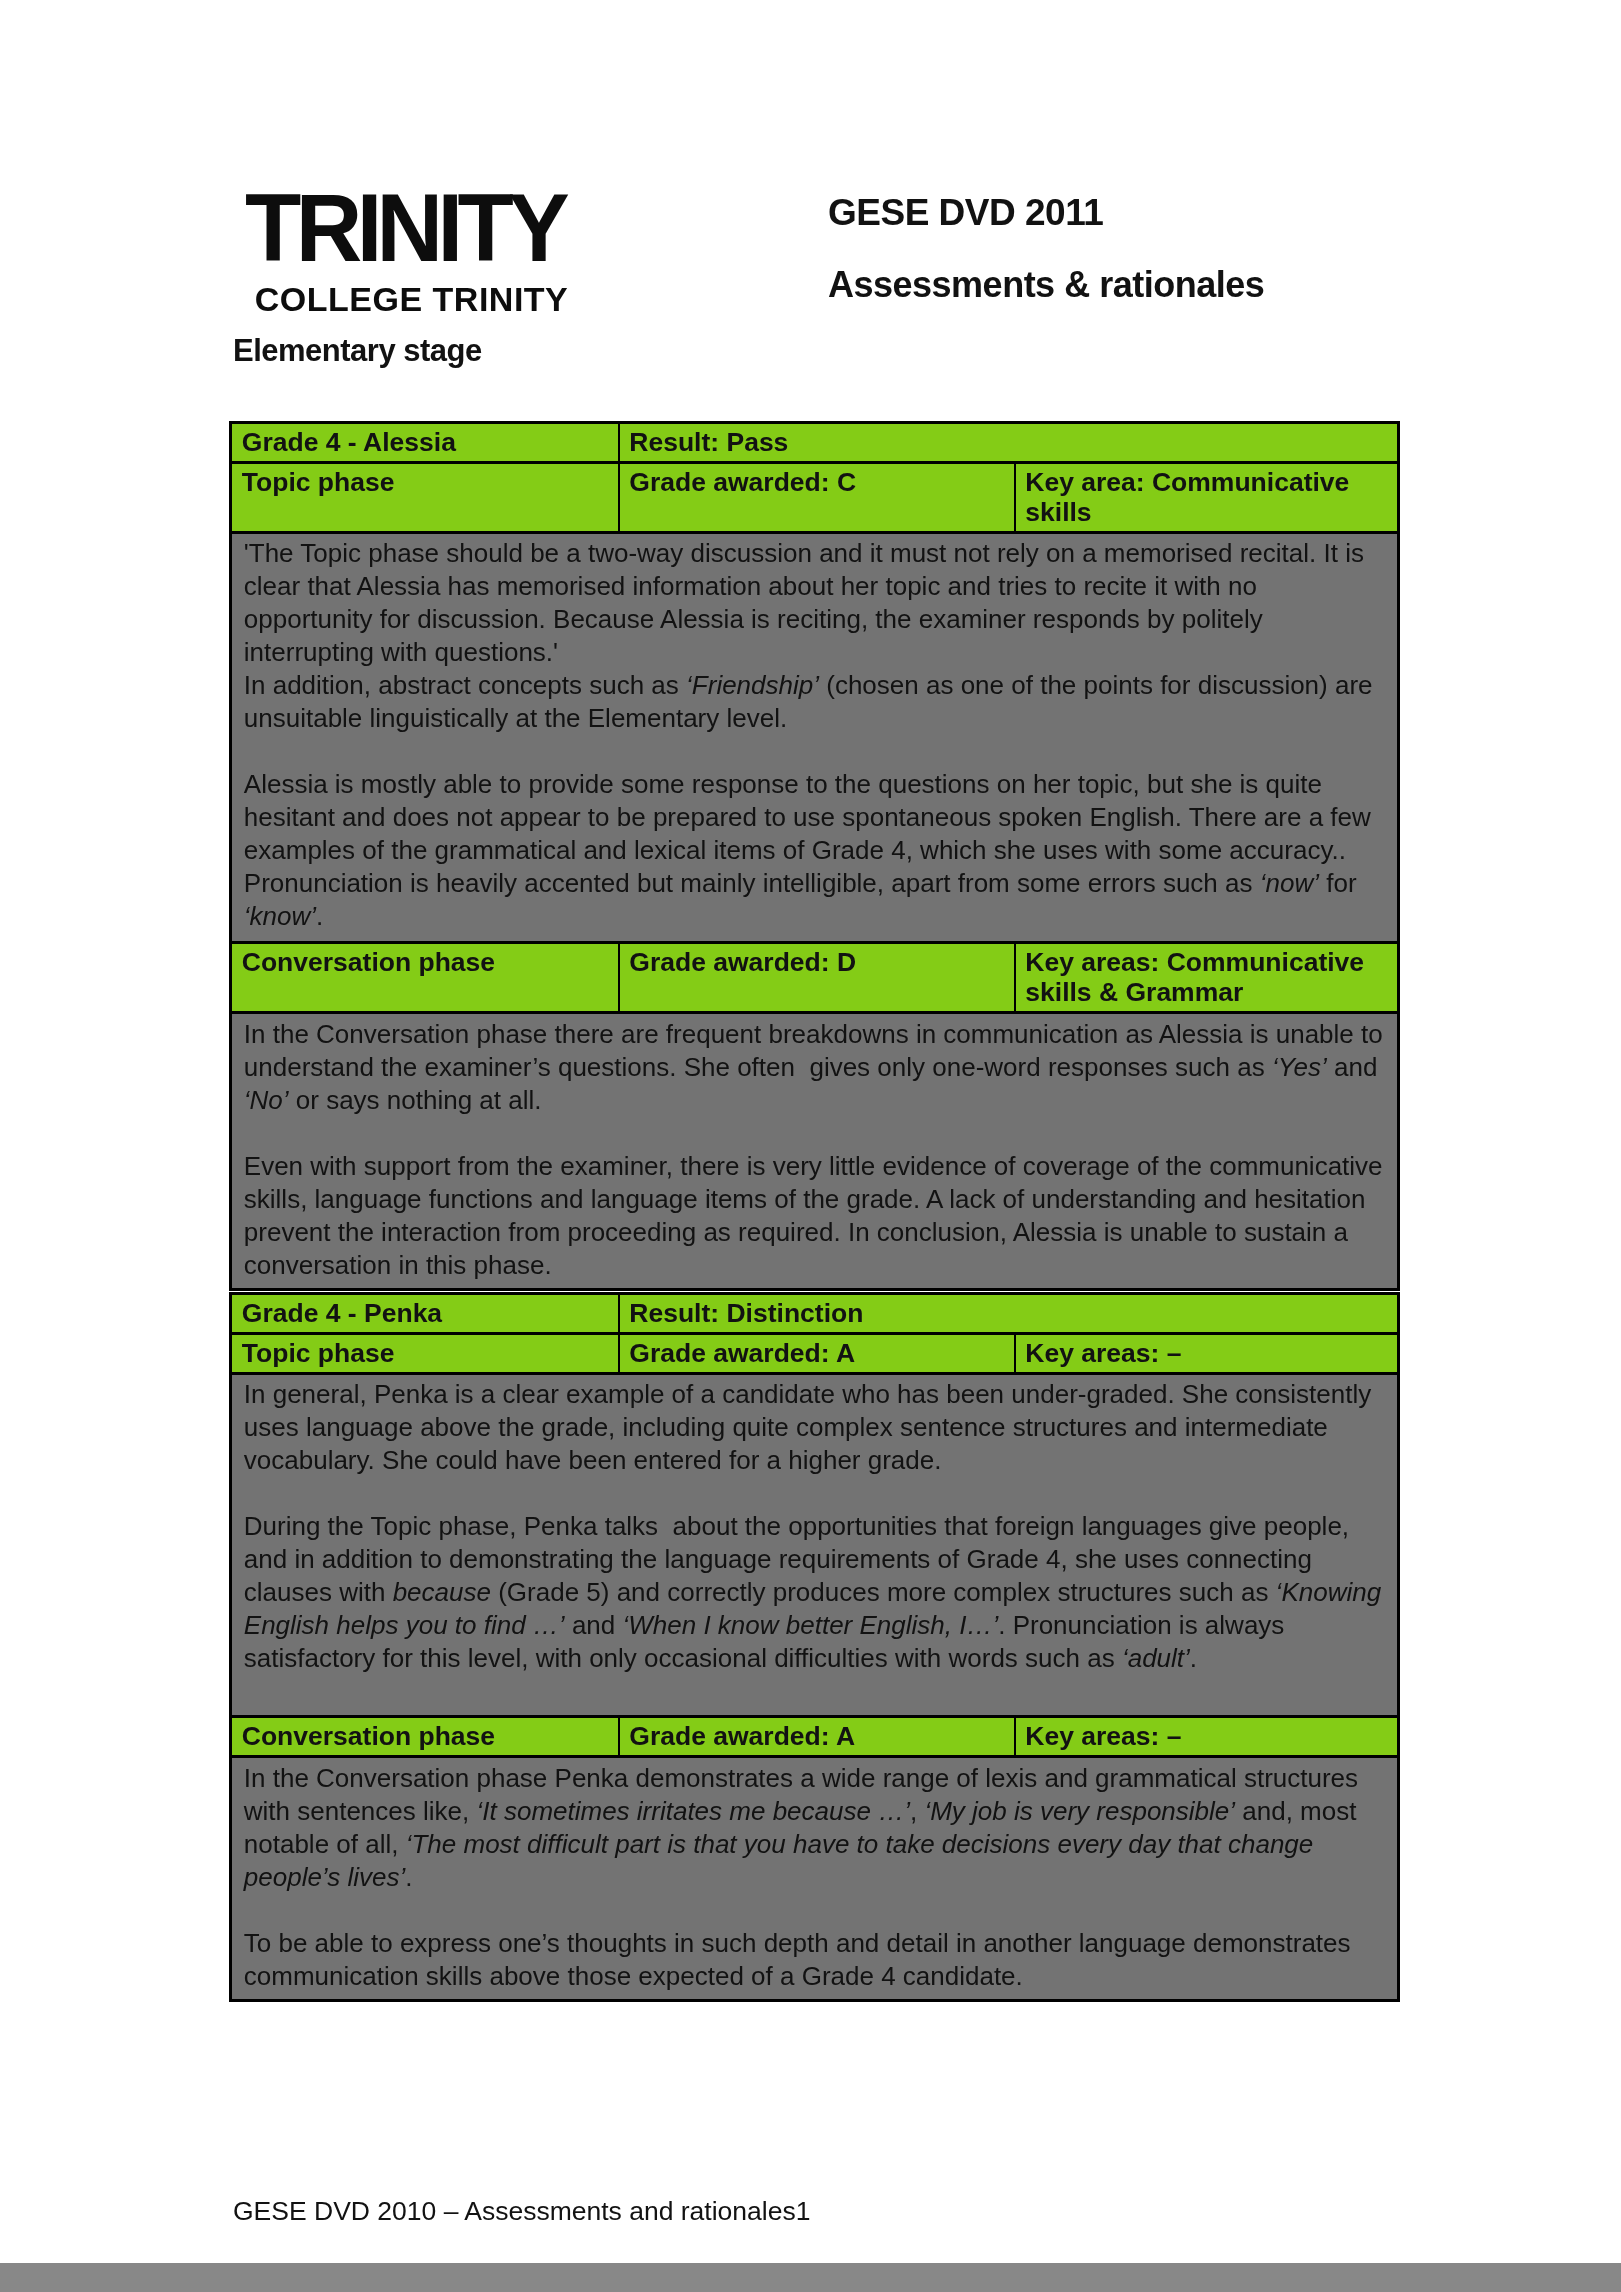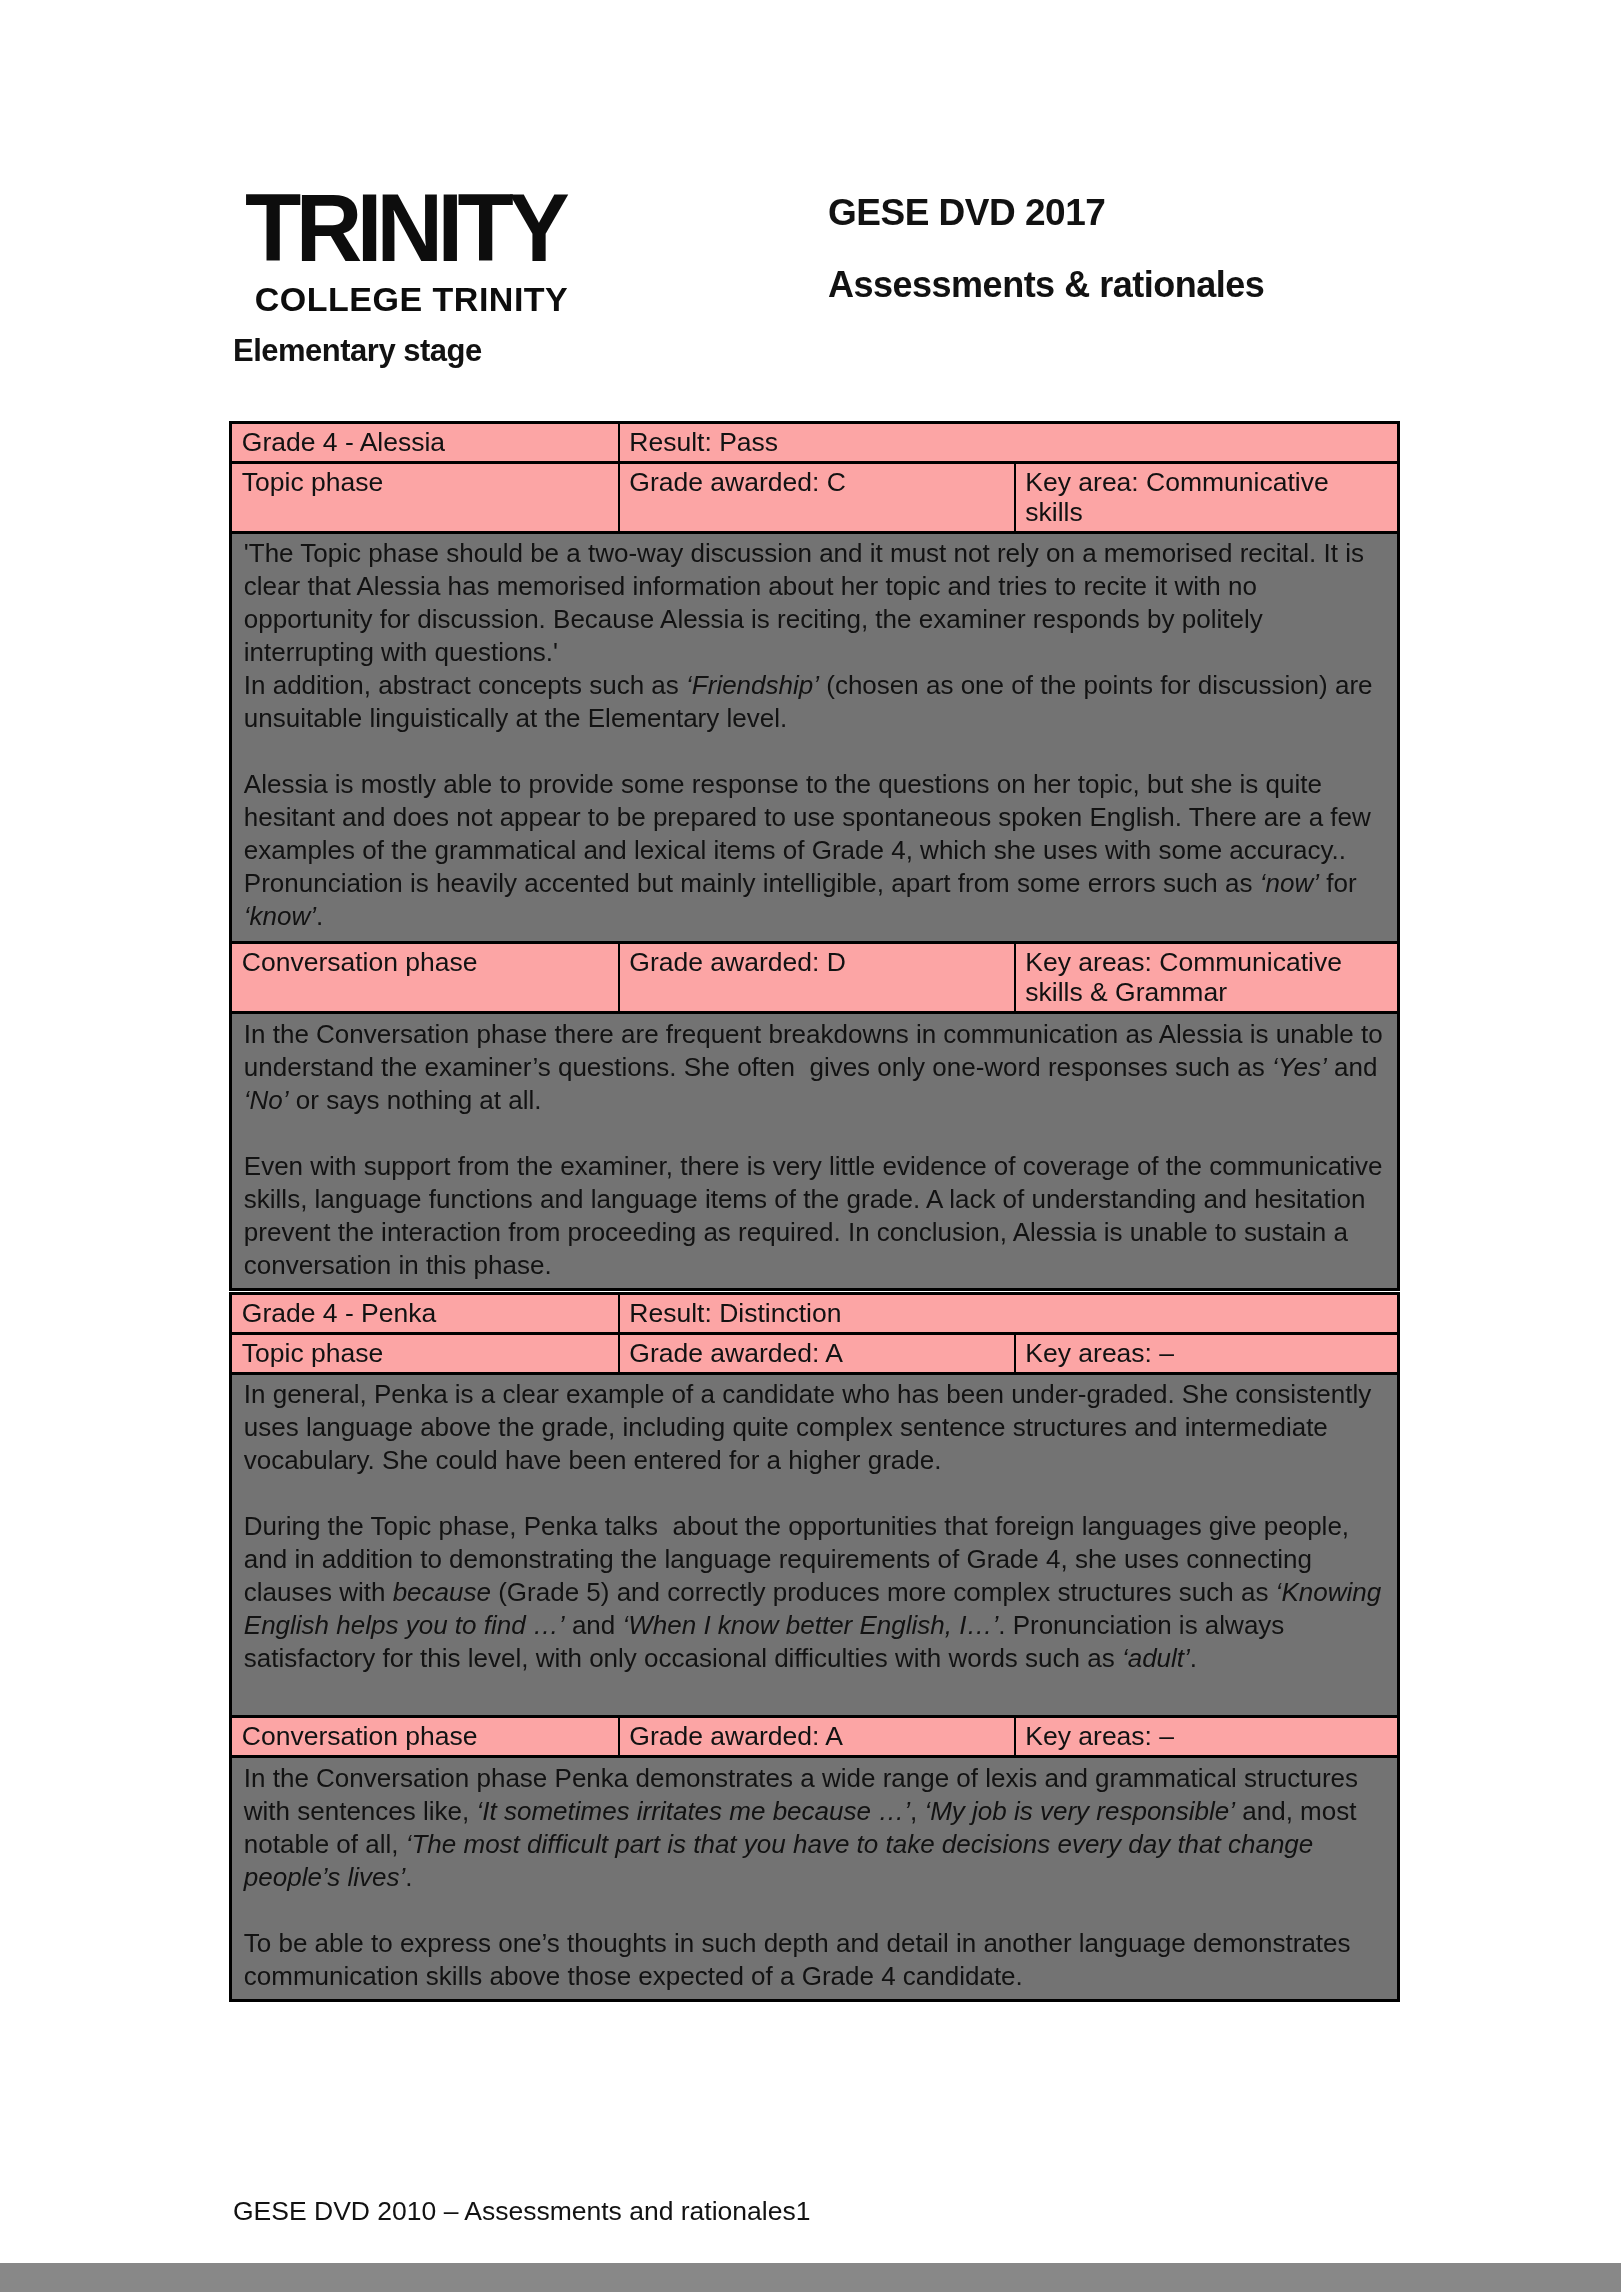--- a/index.html
+++ b/index.html
@@ -32,22 +32,22 @@
     position:absolute;left:229px;width:1168px;
     border-collapse:collapse;table-layout:fixed;
     border:3.9px solid #000;
   }
   table.assessment td{
     border:2px solid #000;
     vertical-align:top;
     overflow:hidden;
   }
   td.hdr{
-    background:#fca5a5;
-    font-size:26.5px;font-weight:400;line-height:30px;
+    background:#84cc16;
+    font-size:26.5px;font-weight:700;line-height:30px;
     padding:2.9px 9.8px 3.9px 9.8px;
   }
   tr.phase td{border-top:3.9px solid #000;border-bottom:3.9px solid #000;}
   td.bodycell{
     background:#737373;
     font-size:26px;line-height:33px;
     padding:3.9px 11.8px 5.9px 11.8px;
   }
   .para{margin:0;white-space:pre-wrap;}
   .para em{font-style:italic;}
@@ -66,21 +66,21 @@
 <body>
 
 <div class="page">
 
   <div class="logo">
     <div class="logo-trinity">TRINITY</div>
     <div class="logo-college">COLLEGE TRINITY</div>
   </div>
 
   <div class="doc-title">
-    <div class="doc-title-line1">GESE DVD 2017</div>
+    <div class="doc-title-line1">GESE DVD 2011</div>
     <div class="doc-title-line2">Assessments &amp; rationales</div>
   </div>
 
   <div class="section-title">Elementary stage</div>
 
   <table class="assessment tbl1">
     <colgroup>
         <col style="width:388px">
         <col style="width:396px">
         <col style="width:384px">

